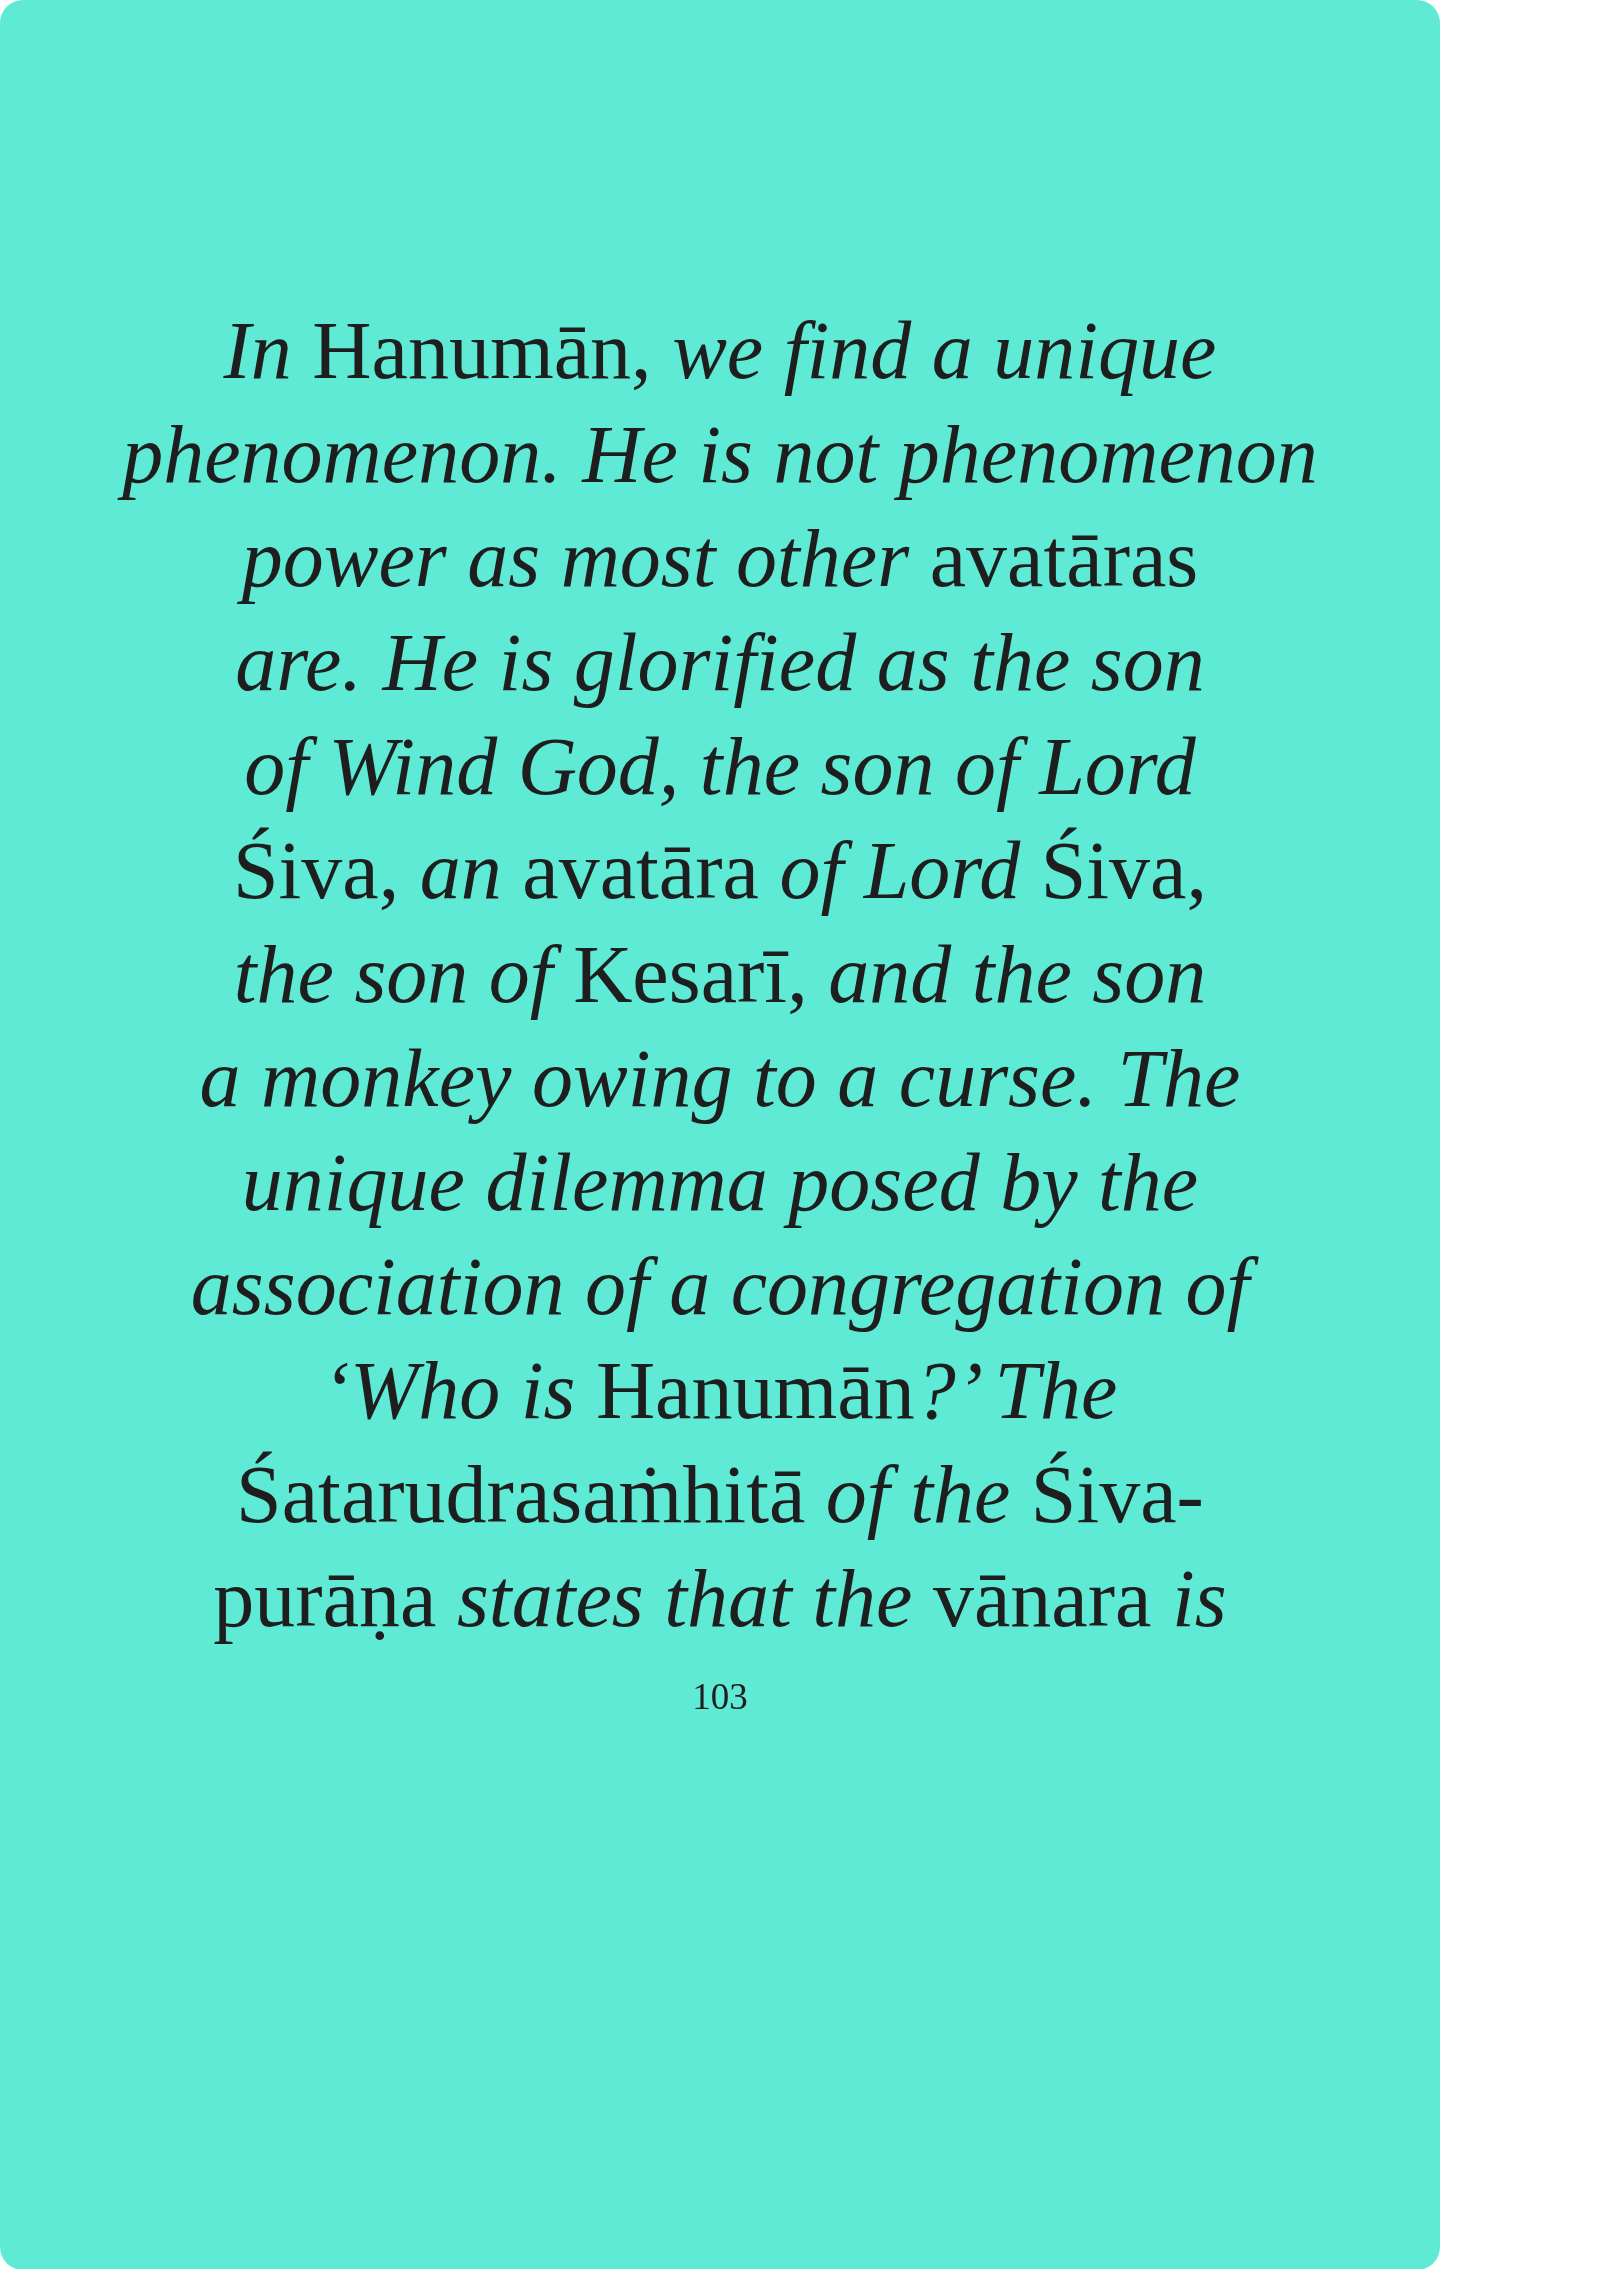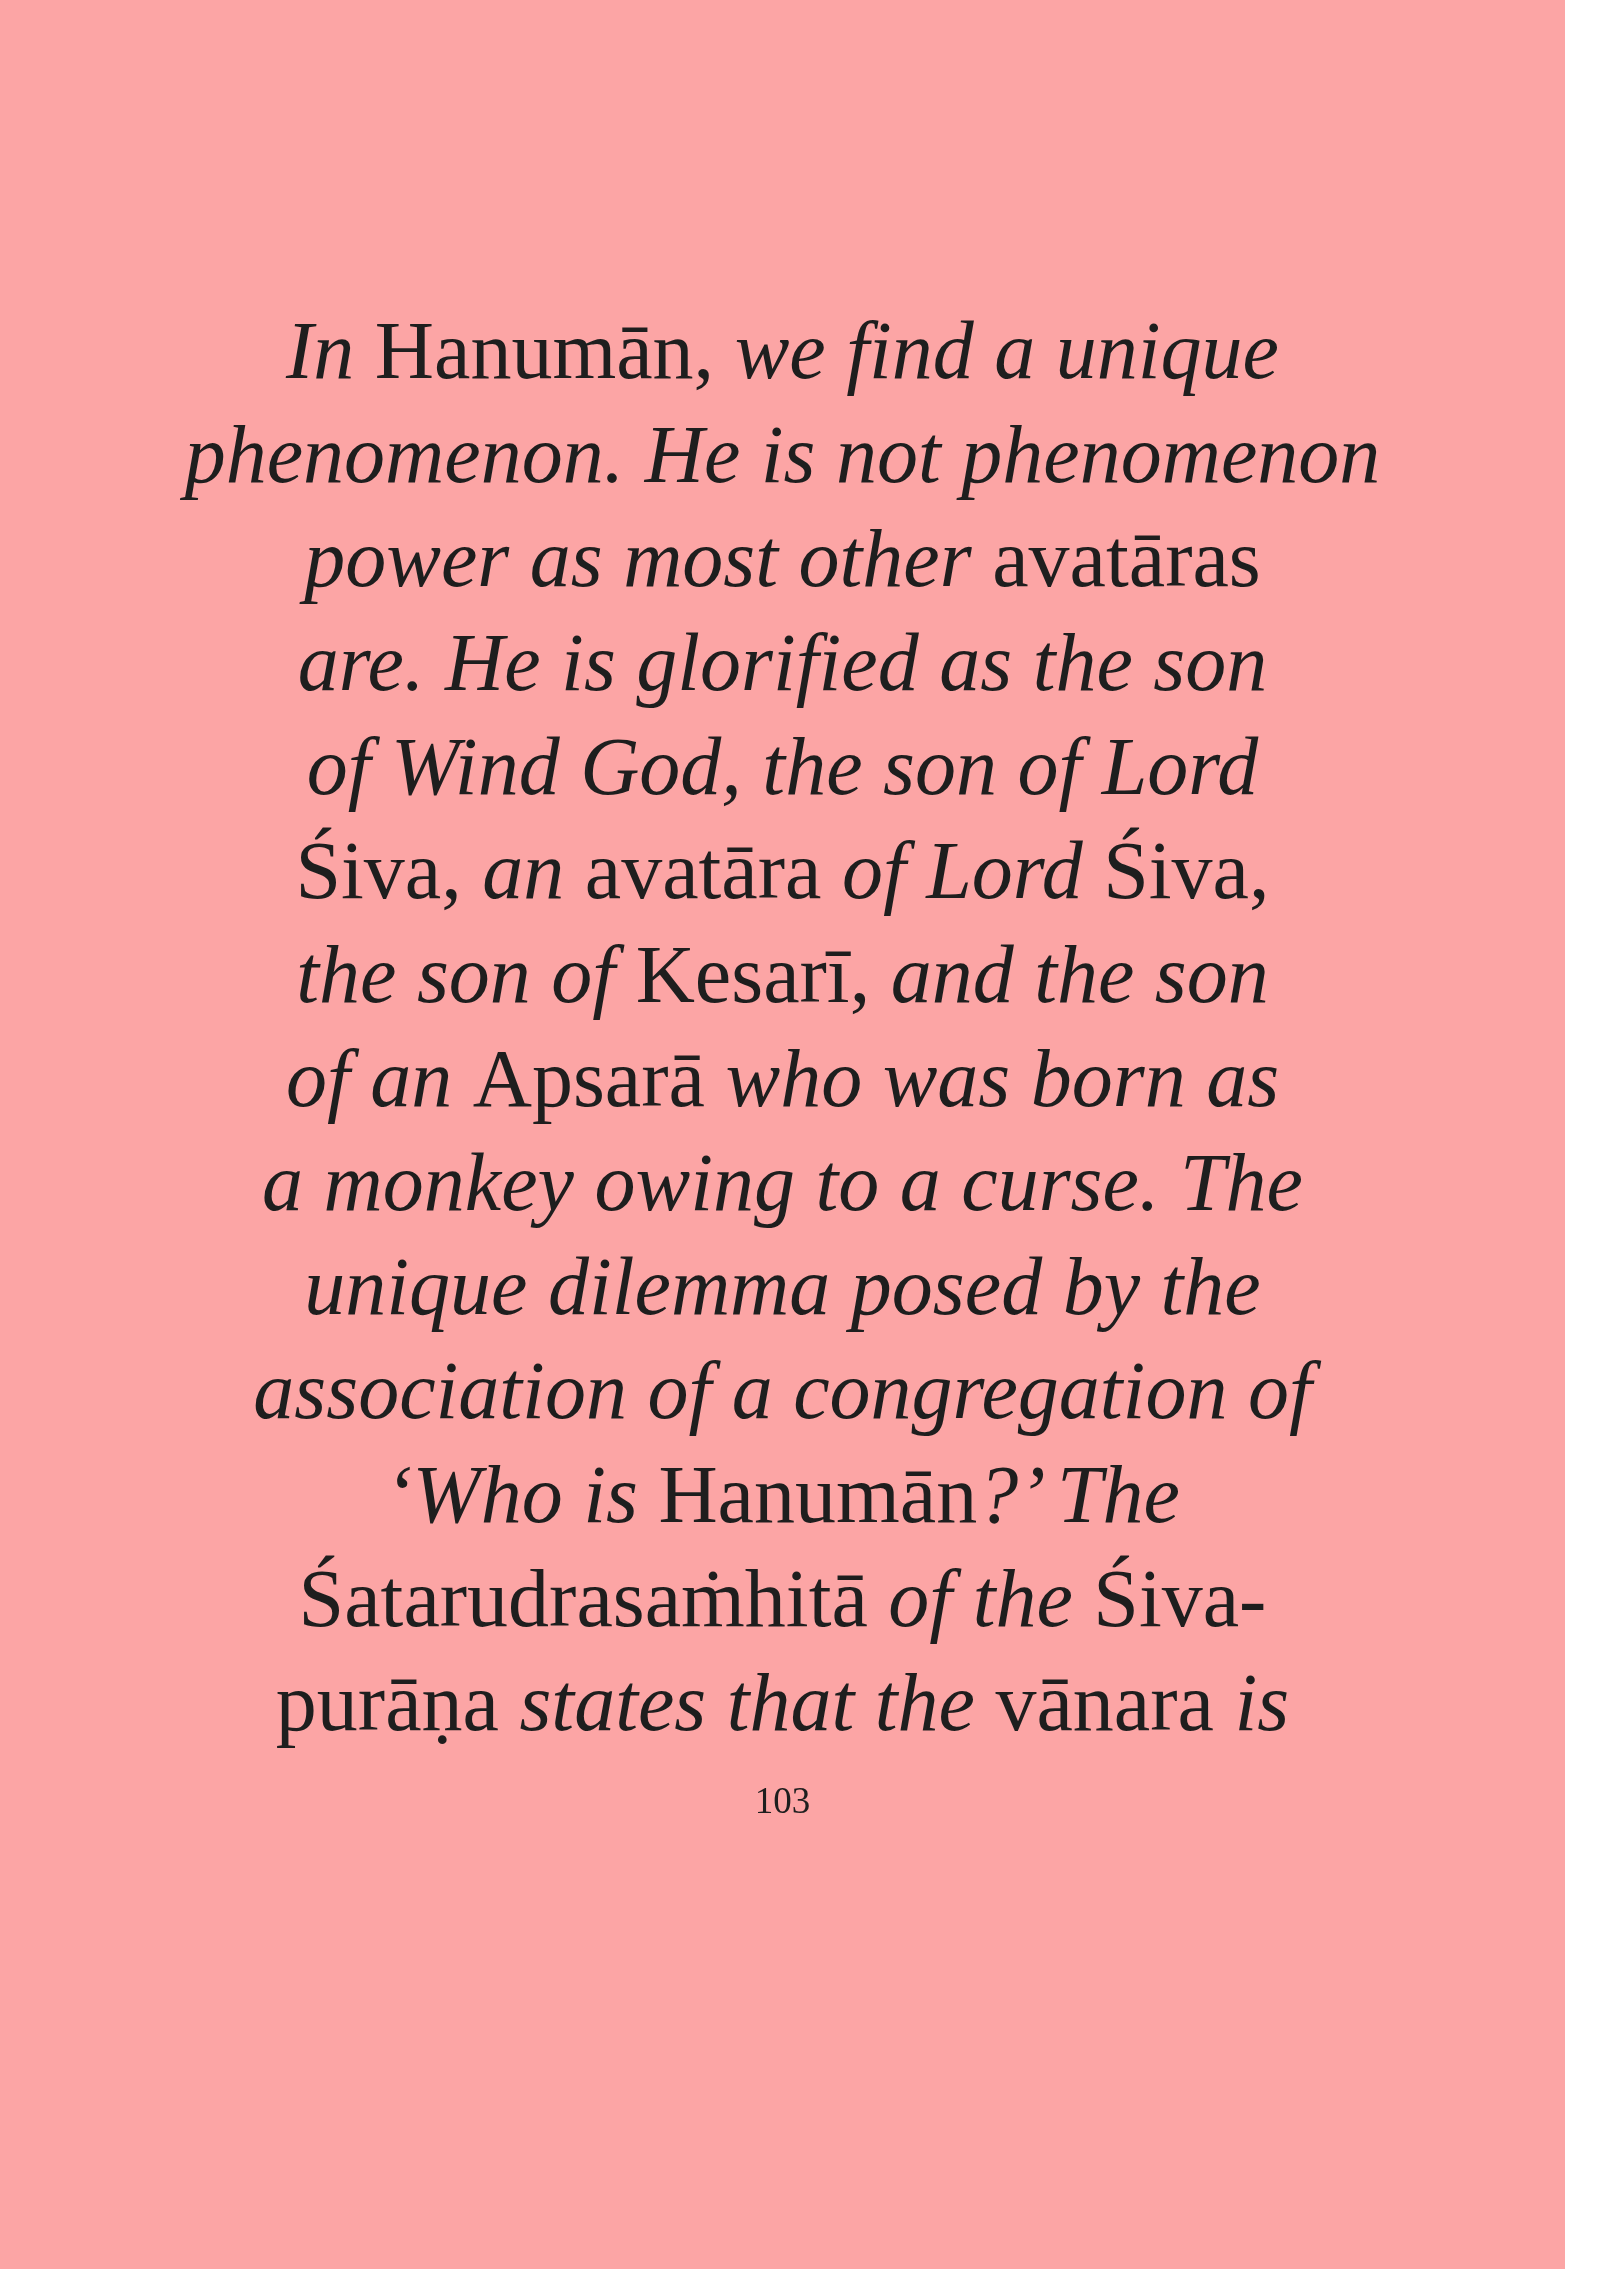--- a/index.html
+++ b/index.html
@@ -2,25 +2,26 @@
 <html style="font-size:14px"><head>
 <meta charset="utf-8">
 <style>
   html, body {
     margin: 0;
     padding: 0;
     background: #ffffff;
   }
   .page {
     position: relative;
-    width: 1565px;
+    width: 1440px;
     height: 2270px;
-    background: #fca5a5;
+    background: #5eead4;
     overflow: hidden;
     font-family: "Liberation Serif", "DejaVu Serif", serif;
+    border-radius: 23px;
   }
   .textblock {
     position: absolute;
     top: 299px;
     left: 50%;
     transform: translateX(-50%);
     width: 1419px;
     text-align: center;
     font-style: italic;
     font-size: 82px;
@@ -51,21 +52,20 @@
 <div class="page">
   <div class="textblock">
 
     <div class="line"><span class="ital">In </span><span class="roman">Hanumān,</span><span class="ital"> we find a unique</span></div>
       <div class="line"><span class="ital">phenomenon. He is not phenomenon</span></div>
       <div class="line"><span class="ital">power as most other </span><span class="roman">avatāras</span></div>
       <div class="line"><span class="ital">are. He is glorified as the son</span></div>
       <div class="line"><span class="ital">of Wind God, the son of Lord</span></div>
       <div class="line"><span class="roman">Śiva,</span><span class="ital"> an </span><span class="roman">avatāra</span><span class="ital"> of Lord </span><span class="roman">Śiva,</span></div>
       <div class="line"><span class="ital">the son of </span><span class="roman">Kesarī,</span><span class="ital"> and the son</span></div>
-      <div class="line"><span class="ital">of an </span><span class="roman">Apsarā</span><span class="ital"> who was born as</span></div>
       <div class="line"><span class="ital">a monkey owing to a curse. The</span></div>
       <div class="line"><span class="ital">unique dilemma posed by the</span></div>
       <div class="line"><span class="ital">association of a congregation of</span></div>
       <div class="line"><span class="ital">‘Who is </span><span class="roman">Hanumān</span><span class="ital">?’ The</span></div>
       <div class="line"><span class="roman">Śatarudrasaṁhitā</span><span class="ital"> of the </span><span class="roman">Śiva-</span></div>
       <div class="line"><span class="roman">purāṇa</span><span class="ital"> states that the </span><span class="roman">vānara</span><span class="ital"> is</span></div>
       <div class="pagenum">103</div>
   </div>
 </div>
 

